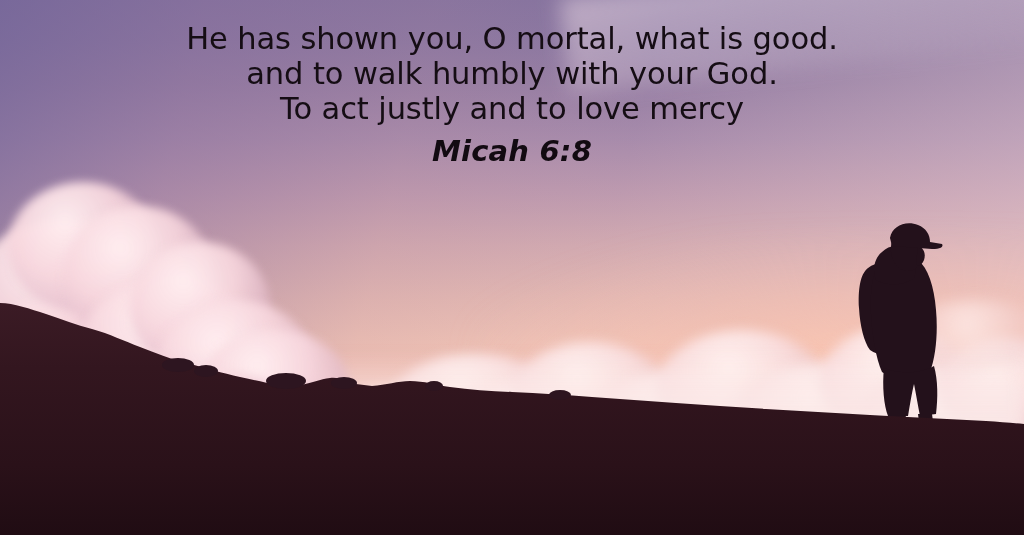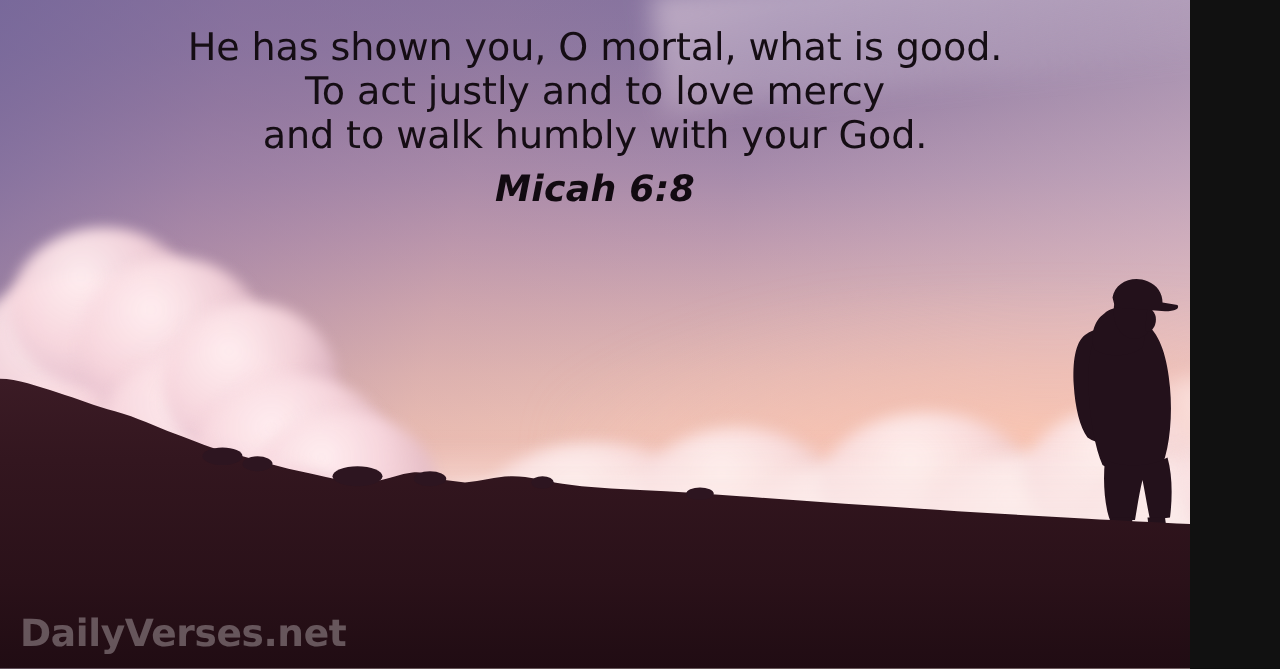--- a/index.html
+++ b/index.html
@@ -3,21 +3,21 @@
 <meta charset="utf-8">
 <title>Bible Verse Image</title>
 <style>
   html, body {
     margin: 0;
     padding: 0;
     background: #111;
   }
   #scene {
     position: relative;
-    width: 952px;
+    width: 1024px;
     height: 535px;
     overflow: hidden;
     font-family: "DejaVu Sans", "Liberation Sans", sans-serif;
     user-select: none;
   }
 
   
   .sky-base {
     position: absolute;
     inset: 0;
@@ -299,20 +299,19 @@
         <ellipse cx="286" cy="96" rx="20" ry="8"></ellipse>
         <ellipse cx="344" cy="98" rx="13" ry="6"></ellipse>
         <ellipse cx="434" cy="101" rx="9" ry="5"></ellipse>
         <ellipse cx="560" cy="110" rx="11" ry="5"></ellipse>
       </g>
     </svg>
   </div>
 
   <div id="verse-block">
     <div class="verse-line">He has shown you, O mortal, what is good.</div>
+    <div class="verse-line">and to walk humbly with your God.</div>
     <div class="verse-line">To act justly and to love mercy</div>
-    <div class="verse-line">and to walk humbly with your God.</div>
     <div id="verse-reference">Micah 6:8</div>
   </div>
 
-  <div id="watermark">DailyVerses.net</div>
 
 </div>
 
 </body></html>

